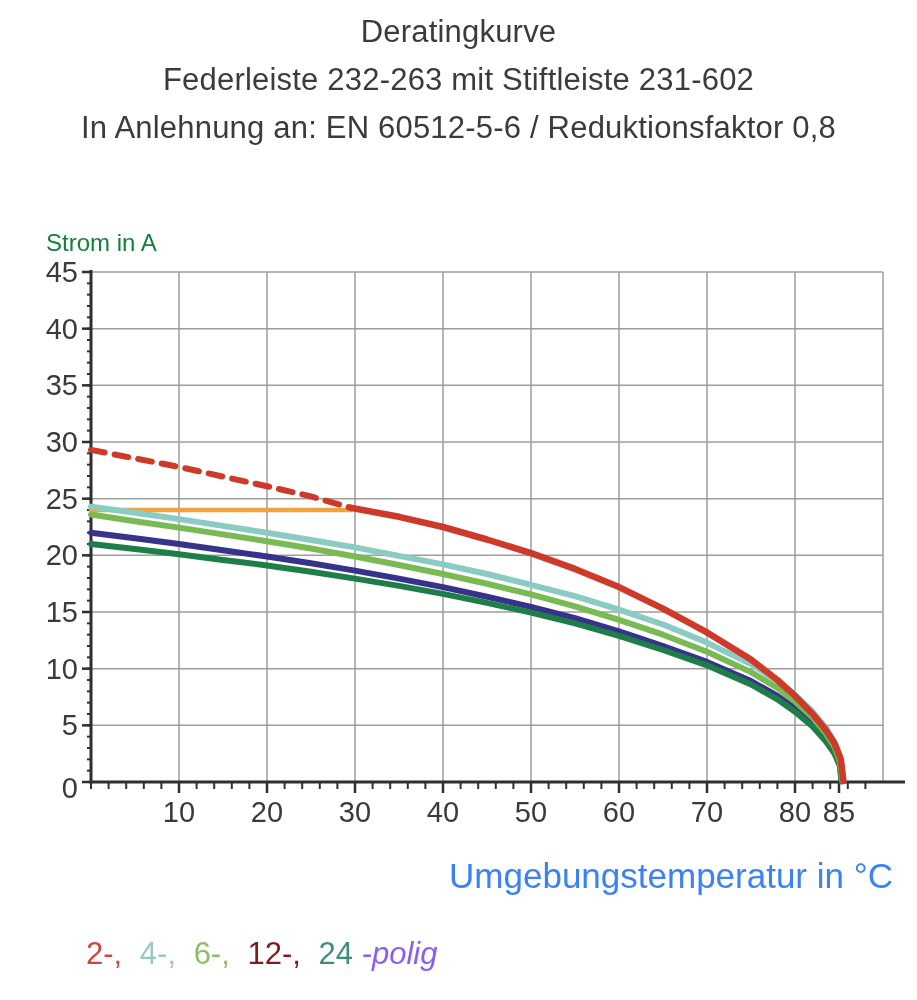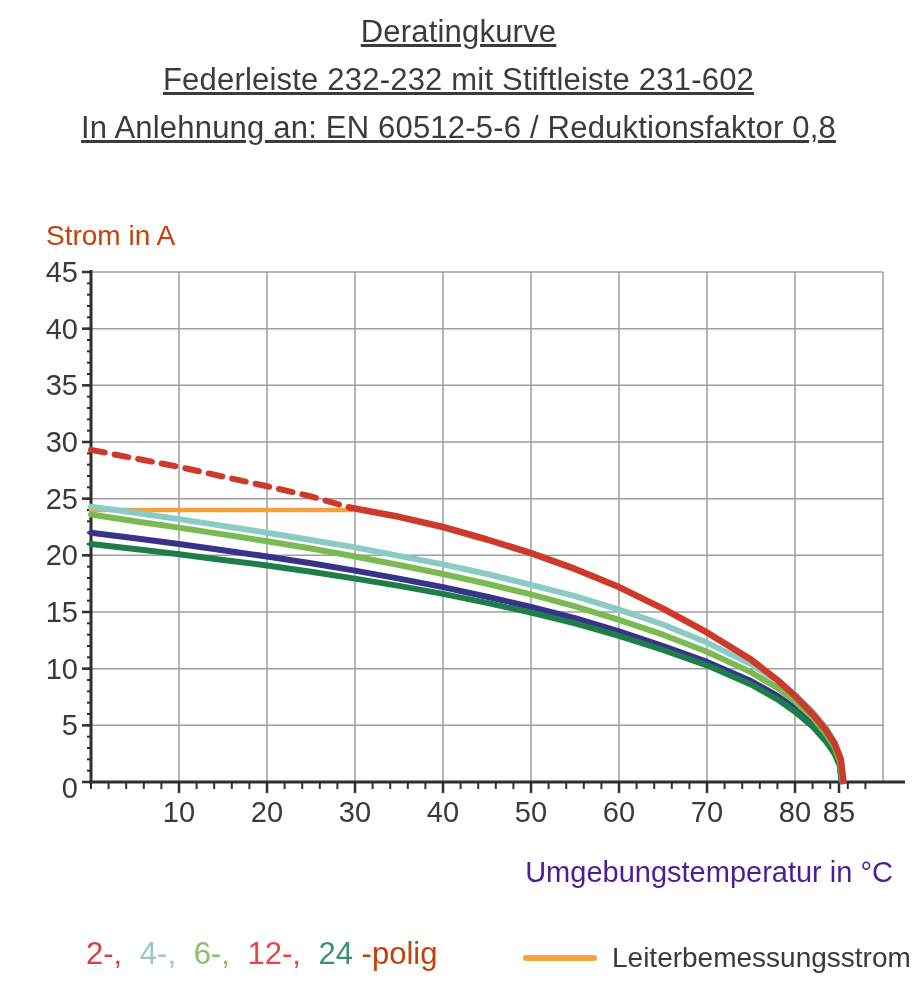--- a/index.html
+++ b/index.html
@@ -19,50 +19,49 @@
   .title-block {
     position: absolute;
     top: 8px;
     left: 0;
     width: 917px;
     text-align: center;
     font-size: 31px;
     line-height: 48px;
     color: #3b3b3b;
     letter-spacing: 0.2px;
-    text-decoration: underline;
   }
   .y-axis-title {
     position: absolute;
     left: 46px;
-    top: 220px;
-    font-size: 28px;
-    color: #c2410c;
+    top: 229px;
+    font-size: 24px;
+    color: #15803d;
   }
   #chart-svg {
     position: absolute;
     left: 0;
     top: 0;
   }
   .x-axis-title {
     position: absolute;
     right: 24px;
     top: 856px;
-    font-size: 29px;
-    color: #4c1d95;
+    font-size: 35px;
+    color: #3b82f6;
   }
   .poles-legend {
     position: absolute;
     left: 86px;
     top: 936px;
     font-size: 31px;
     white-space: nowrap;
   }
   .poles-legend span { margin-right: 9px; }
-  .poles-legend .suffix { margin-left: -9px; margin-right: 0; color: #c2410c; }
+  .poles-legend .suffix { margin-left: -9px; margin-right: 0; color: #8b5cf6; font-style: italic; }
   .rated-legend {
     position: absolute;
     left: 523px;
     top: 942px;
     display: flex;
     align-items: center;
     gap: 15px;
   }
   .rated-swatch {
     width: 74px;
@@ -76,21 +75,21 @@
     white-space: nowrap;
   }
 </style>
 </head>
 <body>
 
 <div id="page">
 
   <div class="title-block">
     <div>Deratingkurve</div>
-    <div>Federleiste 232-232 mit Stiftleiste 231-602</div>
+    <div>Federleiste 232-263 mit Stiftleiste 231-602</div>
     <div>In Anlehnung an: EN 60512-5-6 / Reduktionsfaktor 0,8</div>
   </div>
 
   <div class="y-axis-title">Strom in A</div>
 
   <svg id="chart-svg" width="917" height="1000" viewBox="0 0 917 1000">
       <line x1="91" y1="725.3333333333334" x2="883" y2="725.3333333333334" stroke="#9e9e9e" stroke-width="1.5"></line>
       <line x1="91" y1="668.6666666666666" x2="883" y2="668.6666666666666" stroke="#9e9e9e" stroke-width="1.5"></line>
       <line x1="91" y1="612" x2="883" y2="612" stroke="#9e9e9e" stroke-width="1.5"></line>
       <line x1="91" y1="555.3333333333333" x2="883" y2="555.3333333333333" stroke="#9e9e9e" stroke-width="1.5"></line>
@@ -247,23 +246,19 @@
       <text x="78" y="338.66666666666663" text-anchor="end" font-size="29" fill="#3a3a3a" font-family="&quot;Liberation Sans&quot;, sans-serif">40</text>
       <text x="78" y="282" text-anchor="end" font-size="29" fill="#3a3a3a" font-family="&quot;Liberation Sans&quot;, sans-serif">45</text>
     </svg>
 
   <div class="x-axis-title">Umgebungstemperatur in °C</div>
 
   <div class="poles-legend">
     <span style="color: rgb(207, 68, 64);">2-,</span>
     <span style="color: rgb(156, 200, 196);">4-,</span>
     <span style="color: rgb(139, 191, 106);">6-,</span>
-    <span style="color: #ef4444;">12-,</span>
+    <span style="color: #7f1d1d;">12-,</span>
     <span style="color: rgb(63, 143, 116);">24</span>
     <span class="suffix">-polig</span>
   </div>
 
-  <div class="rated-legend">
-    <div class="rated-swatch" style="background-color: rgb(242, 163, 60);"></div>
-    <div class="rated-label">Leiterbemessungsstrom</div>
-  </div>
 
 </div>
 
 </body></html>

